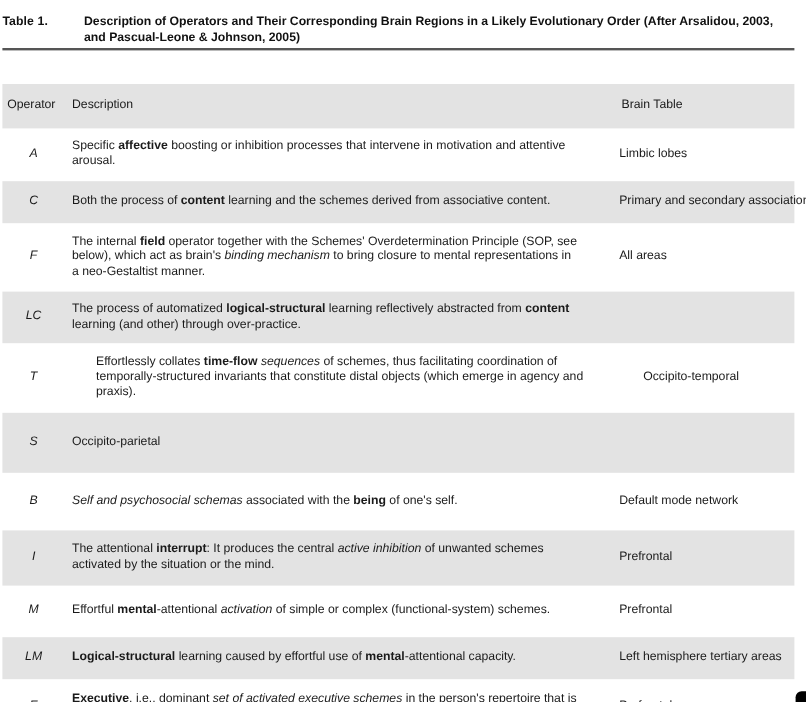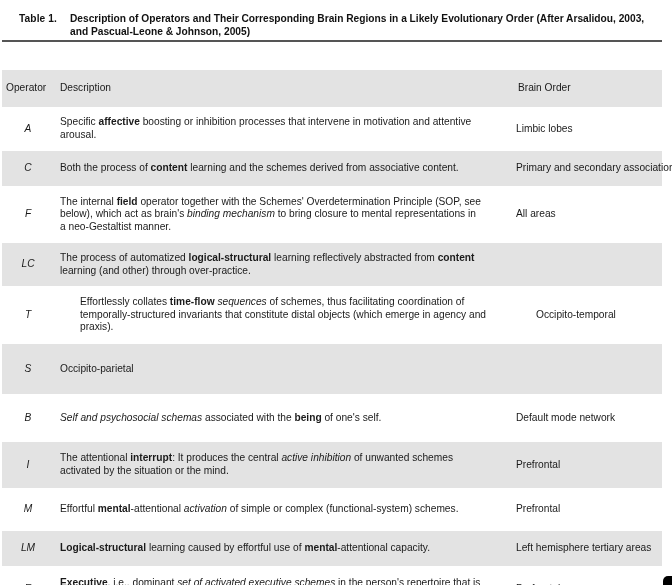--- a/index.html
+++ b/index.html
@@ -20,21 +20,21 @@
     left: 2px;
     top: 13px;
     width: 668px;
     font-size: 10.2px;
     font-weight: bold;
     line-height: 12.5px;
     color: #111;
   }
   .caption .label {
     position: absolute;
-    left: 17px;
+    left: 0;
     top: 0;
     letter-spacing: 0.1px;
   }
   .caption .text {
     position: absolute;
     left: 68px;
     top: 0;
     width: 595px;
   }
   .table {
@@ -90,21 +90,21 @@
 
 <div class="caption">
   <span class="label">Table 1.</span>
   <span class="text">Description of Operators and Their Corresponding Brain Regions in a Likely Evolutionary Order (After Arsalidou, 2003, and Pascual-Leone &amp; Johnson, 2005)</span>
 </div>
 
 <div class="table">
   <div class="row header">
     <div class="cell-op">Operator</div>
     <div class="cell-desc">Description</div>
-    <div class="cell-region">Brain Order</div>
+    <div class="cell-region">Brain Table</div>
   </div>
   <div id="table-body">
       <div class="row" style="height: 44px;">
         <div class="cell-op">A</div>
         <div class="cell-desc" style="padding-right: 28px;"><span>Specific </span><b>affective</b><span> boosting or inhibition processes that intervene in motivation and attentive arousal.</span></div>
         <div class="cell-region">Limbic lobes</div>
       </div>
       <div class="row shaded" style="height: 35px;">
         <div class="cell-op">C</div>
         <div class="cell-desc" style="padding-right: 28px;"><span>Both the process of </span><b>content</b><span> learning and the schemes derived from associative content.</span></div>

